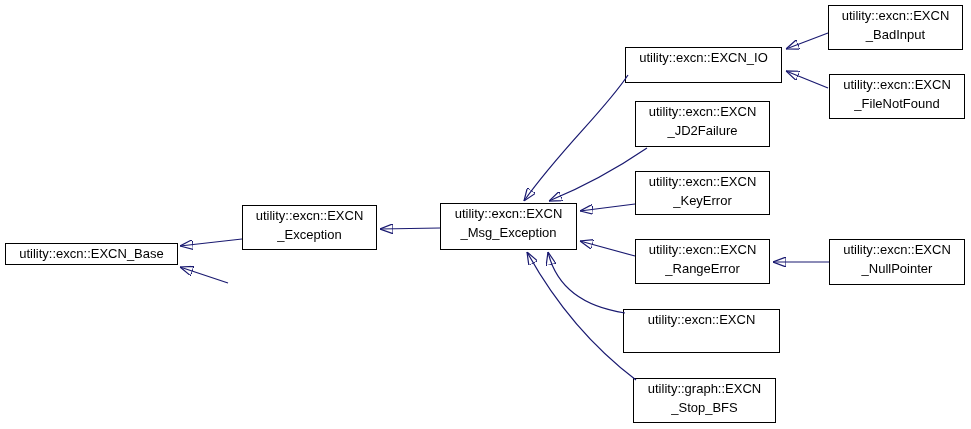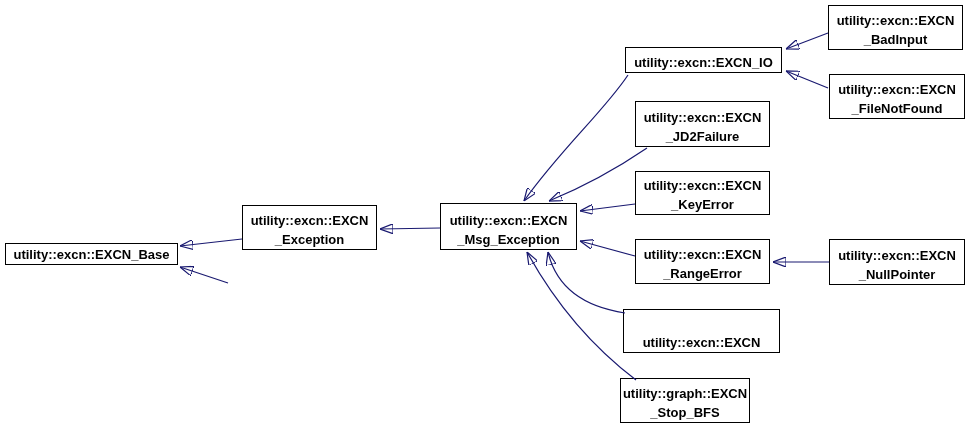--- a/index.html
+++ b/index.html
@@ -9,31 +9,30 @@
     background:#ffffff;
     font-family:"Liberation Sans", sans-serif;
     overflow:hidden;
   }
   .node{
     position:absolute;
     box-sizing:border-box;
     display:flex;
     flex-direction:column;
     align-items:center;
-    justify-content:flex-end;
+    justify-content:flex-start;
     background:#ffffff;
     border:1px solid #000000;
     color:#000000;
     font-size:13px;
     line-height:19px;
     text-align:center;
     white-space:nowrap;
     cursor:pointer;
     z-index:1;
-    font-weight:bold;
   }
   .edges{
     position:absolute;
     left:0;top:0;
     width:971px;height:429px;
     pointer-events:none;
     z-index:2;
   }
   .edges path{
     stroke:#191970;
@@ -54,21 +53,21 @@
     <span>utility::excn::EXCN</span>
     <span>_Exception</span>
   </div>
 
 
   <div class="node" style="left:440px;top:203px;width:137px;height:47px">
     <span>utility::excn::EXCN</span>
     <span>_Msg_Exception</span>
   </div>
 
-  <div class="node" style="left:625px;top:47px;width:157px;height:26px">
+  <div class="node" style="left:625px;top:47px;width:157px;height:36px">
     <span>utility::excn::EXCN_IO</span>
   </div>
 
   <div class="node" style="left:828px;top:5px;width:135px;height:45px">
     <span>utility::excn::EXCN</span>
     <span>_BadInput</span>
   </div>
 
   <div class="node" style="left:829px;top:74px;width:136px;height:45px">
     <span>utility::excn::EXCN</span>
@@ -92,21 +91,21 @@
 
   <div class="node" style="left:829px;top:239px;width:136px;height:46px">
     <span>utility::excn::EXCN</span>
     <span>_NullPointer</span>
   </div>
 
   <div class="node" style="left:623px;top:309px;width:157px;height:44px">
     <span>utility::excn::EXCN</span>
   </div>
 
-  <div class="node" style="left:620px;top:378px;width:130px;height:45px">
+  <div class="node" style="left:633px;top:378px;width:143px;height:45px">
     <span>utility::graph::EXCN</span>
     <span>_Stop_BFS</span>
   </div>
 
   <svg class="edges" width="971" height="429" viewBox="0 0 971 429" xmlns="http://www.w3.org/2000/svg">
     <defs>
       <marker id="arrowhead" viewBox="0 0 13 10" refX="13" refY="5" markerWidth="13" markerHeight="10" markerUnits="userSpaceOnUse" orient="auto">
         <path d="M0,0 L13,5 L0,10 z" fill="#191970" stroke="none"></path>
       </marker>
     </defs>

